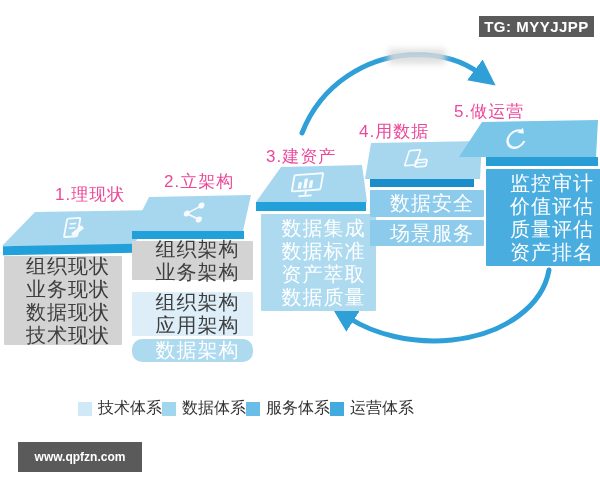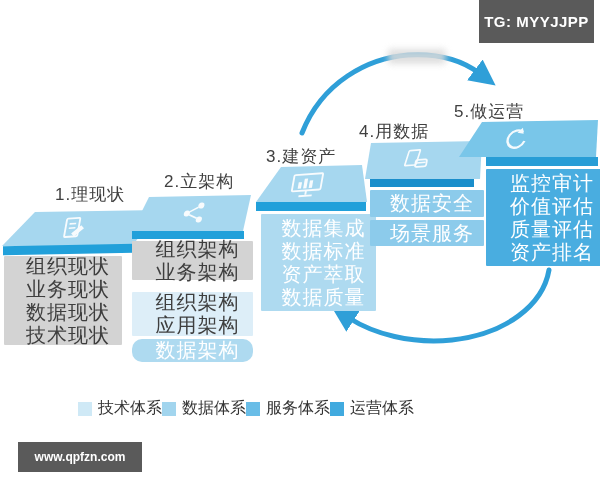--- a/index.html
+++ b/index.html
@@ -1,41 +1,41 @@
 <!DOCTYPE html>
 <html><head>
 <meta charset="utf-8">
 <style>
   html,body { margin:0; padding:0; background:#fff; }
   .canvas {
     position:relative; width:600px; height:480px; background:#ffffff;
     font-family:"Liberation Sans","DejaVu Sans",sans-serif; overflow:hidden;
   }
-  .step-label { position:absolute; font-size:17px; color:#404040; font-weight:500; letter-spacing:1px; white-space:nowrap; }
+  .step-label { position:absolute; font-size:17px; color:#ec4899; font-weight:500; letter-spacing:1px; white-space:nowrap; }
   .plat { position:absolute; background:#a6d7ef; }
   .plat.ops-plat { background:#79c6e9; }
   .strip { position:absolute; background:#21a0da; }
   .strip.dark { background:#1a8ecb; }
   .strip.ops-strip { background:#289dd6; }
   .box { position:absolute; display:flex; flex-direction:column; justify-content:center;
          align-items:center; text-align:center; font-size:20px; line-height:23px;
          letter-spacing:1px; border-radius:1px;padding-left:10px; }
   .gray { background:#d3d3d3; color:#3e3e3e; }
   .tech { background:#ddeef8; color:#3e3e3e; }
   .data { background:#aedaf0; color:#ffffff; }
   .service { background:#8ccbeb; color:#ffffff; }
   .ops  { background:#49ade0; color:#ffffff; }
   .icon { position:absolute; transform:skewX(-14deg) rotate(-4deg); opacity:.92; }
   .arrows { position:absolute; left:0; top:0; }
   .legend { position:absolute; left:78px; top:398px; display:flex; align-items:center; }
   .legend-item { display:flex; gap:6px; align-items:center; font-size:16px; color:#333; font-weight:500; white-space:nowrap; }
   .sw { width:14px; height:14px; }
   .tag { position:absolute; background:#5a5a5a; color:#fff; font-weight:bold;
          display:flex; align-items:center; justify-content:center; }
-  .tag.tg { left:479px; top:0; width:115px; height:43px; font-size:15px; letter-spacing:.5px; }
+  .tag.tg { left:479px; top:16px; width:115px; height:21px; font-size:15px; letter-spacing:.5px; }
   .tag.site { left:18px; top:442px; width:124px; height:30px; font-size:12px; }
   .smudge { position:absolute; left:388px; top:49px; width:58px; height:15px;
             background:#dadada; filter:blur(3px); opacity:.85; border-radius:3px; }
 </style>
 </head>
 <body>
 
 <div class="canvas">
 
   <svg class="arrows" width="600" height="480">

